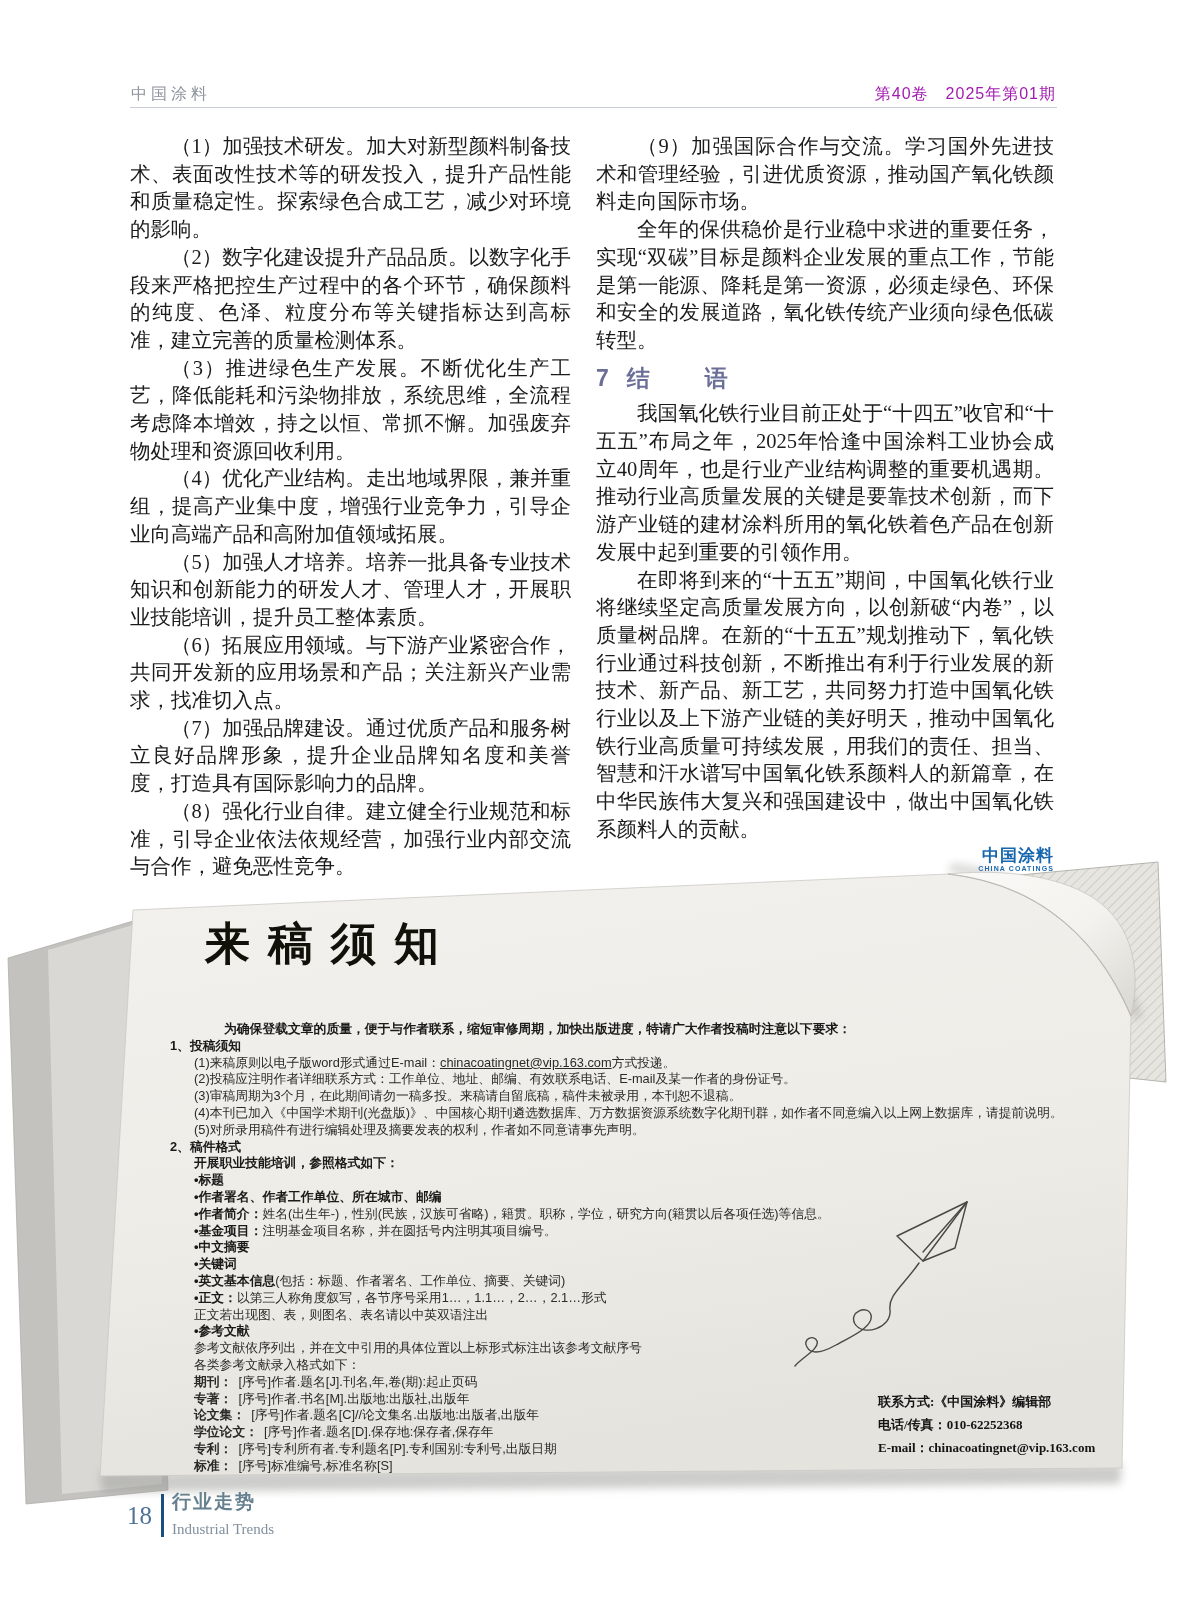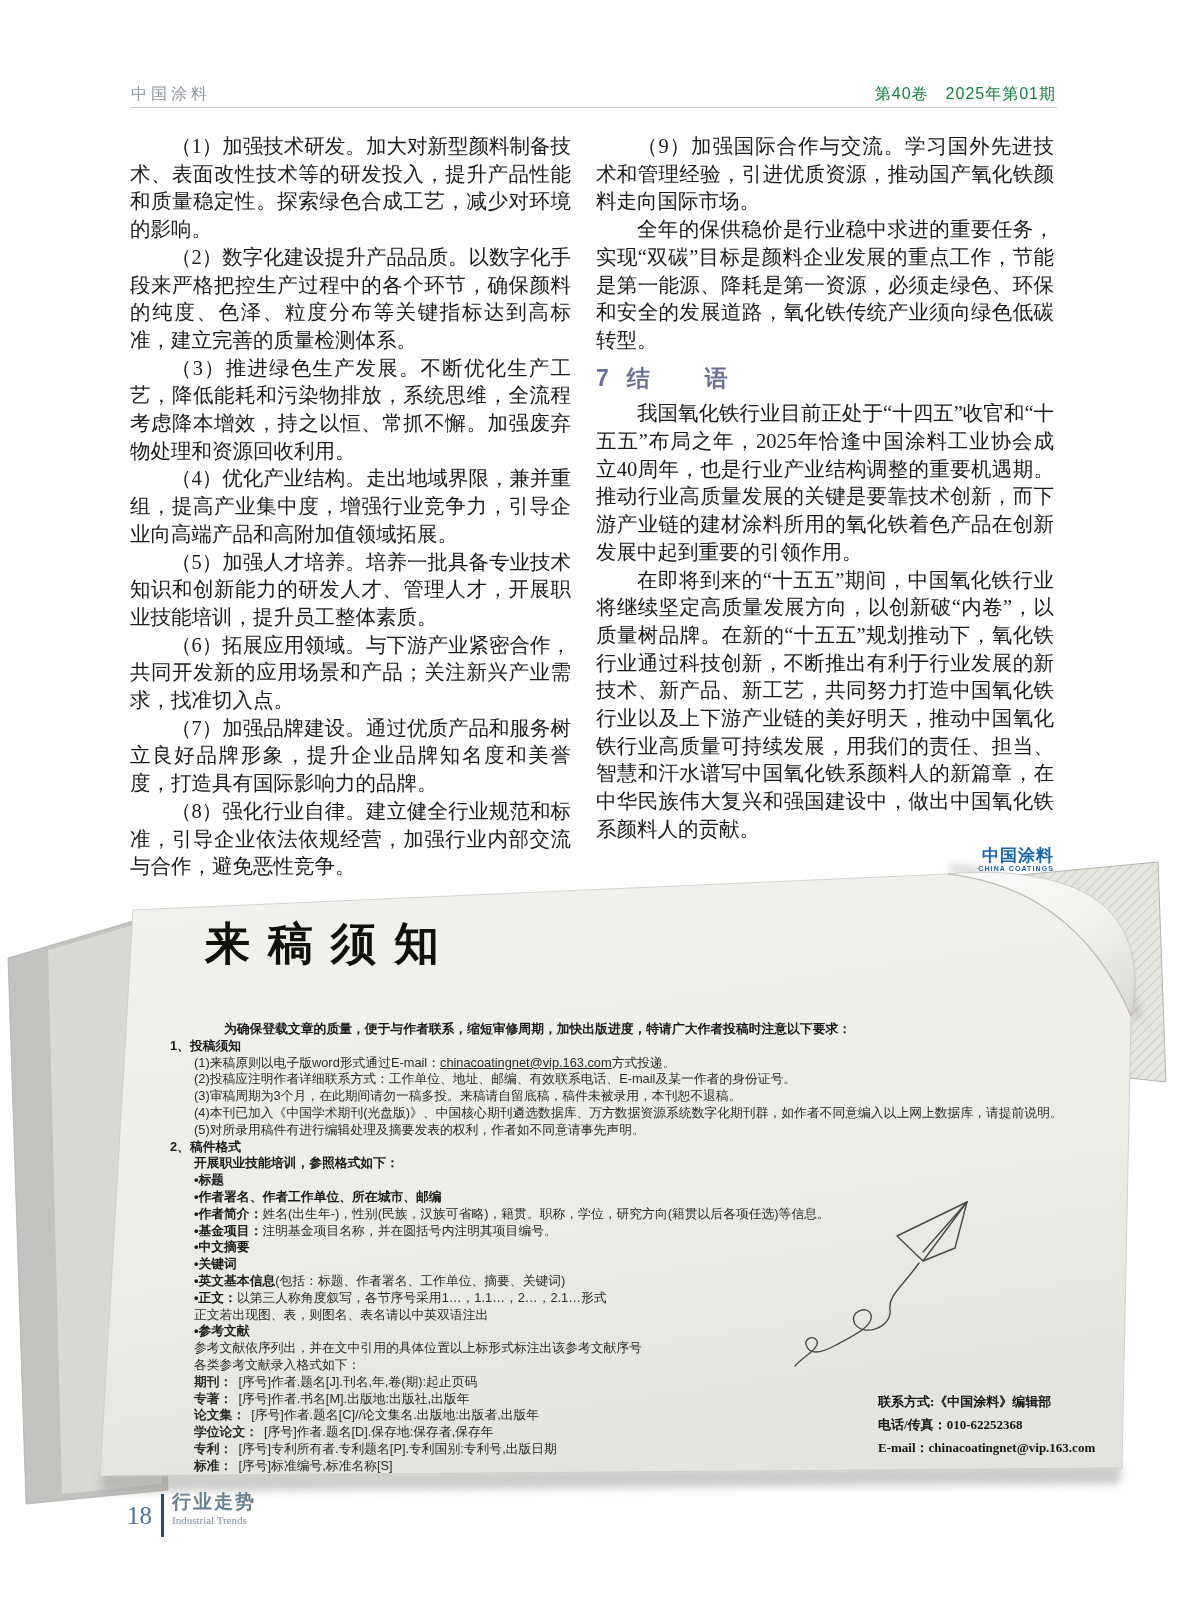--- a/index.html
+++ b/index.html
@@ -3,21 +3,21 @@
 <meta charset="utf-8">
 <style>
   html,body{margin:0;padding:0;background:#ffffff;}
   .page{position:relative;width:1187px;height:1600px;background:#ffffff;overflow:hidden;
         font-family:"Liberation Serif","DejaVu Serif",serif;color:#1b1b1b;}
 
   
   .hdr-l{position:absolute;left:131px;top:84px;font:16px "Liberation Sans","DejaVu Sans",sans-serif;
          color:#8e949e;letter-spacing:4px;}
   .hdr-r{position:absolute;right:131px;top:84px;font:16px "Liberation Sans","DejaVu Sans",sans-serif;
-         color:#15803d;letter-spacing:1px;margin-left:18px;}
+         color:#a21caf;letter-spacing:1px;margin-left:18px;}
   .hdr-rule{position:absolute;left:130px;top:107px;width:927px;height:1px;background:#c9ced6;}
 
   
   .col{position:absolute;top:133px;font-size:20.5px;line-height:27.7px;text-align:justify;}
   .col-l{left:130px;width:441px;}
   .col-r{left:596px;width:458px;}
   .col p{margin:0;text-indent:2em;}
   .sec-h{font-family:"Liberation Sans","DejaVu Sans",sans-serif;font-weight:700;
          font-size:23px;color:#6b6f97;margin:10px 0 8px;text-indent:0;}
   .sec-h .num{margin-right:18px;}
@@ -49,21 +49,21 @@
              font-weight:bold;font-size:13px;line-height:23px;color:#141414;margin-left:16px;}
 
   
   .footer{position:absolute;left:127px;top:1492px;display:flex;align-items:flex-start;}
   .pg-num{font-family:"Liberation Serif","DejaVu Serif",serif;font-size:25px;color:#4f7396;
           margin-top:10px;margin-right:9px;}
   .ft-bar{width:3px;height:43px;background:#1a4e7e;margin-right:8px;margin-top:2px;}
   .ft-col{line-height:1.05;}
   .ft-zh{font-family:"Liberation Sans","DejaVu Sans",sans-serif;font-weight:700;font-size:19px;
          color:#66808f;letter-spacing:2px;}
-  .ft-en{font-family:"Liberation Serif","DejaVu Serif",serif;font-size:11px;color:#80909f;margin-top:3px;}
+  .ft-en{font-family:"Liberation Serif","DejaVu Serif",serif;font-size:15px;color:#80909f;margin-top:10px;}
 </style>
 </head>
 <body>
 
 <div class="page">
 
   <div class="hdr-l">中国涂料</div>
   <div class="hdr-r">第40卷　2025年第01期</div>
   <div class="hdr-rule"></div>
 

